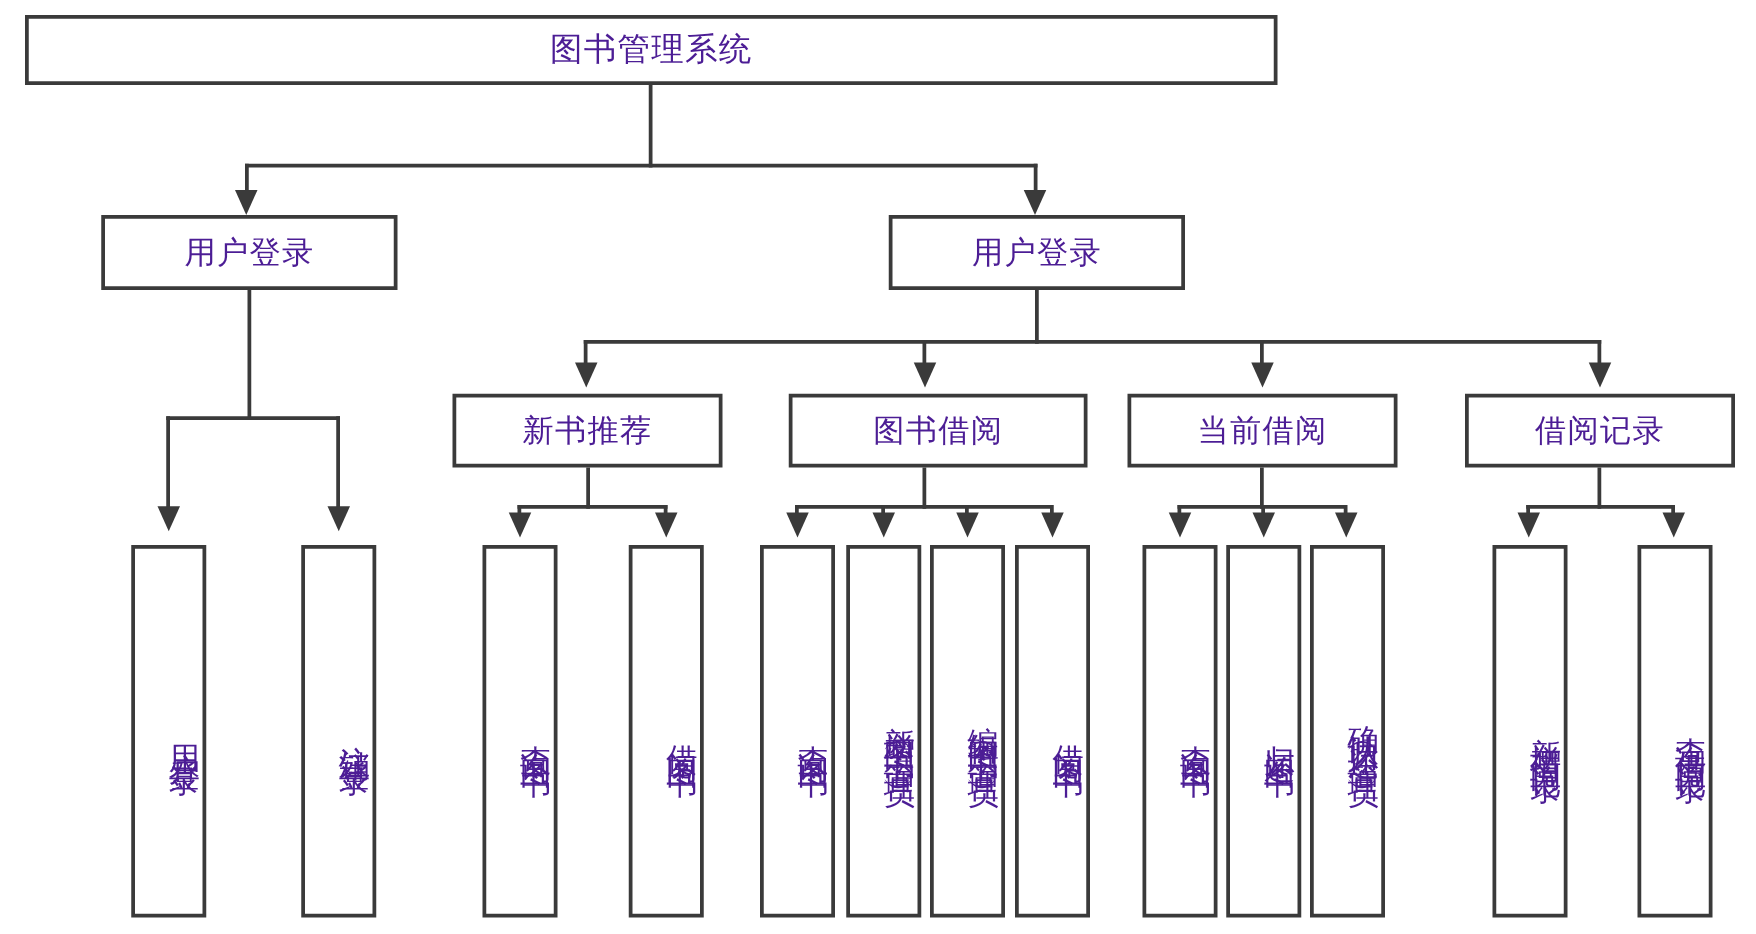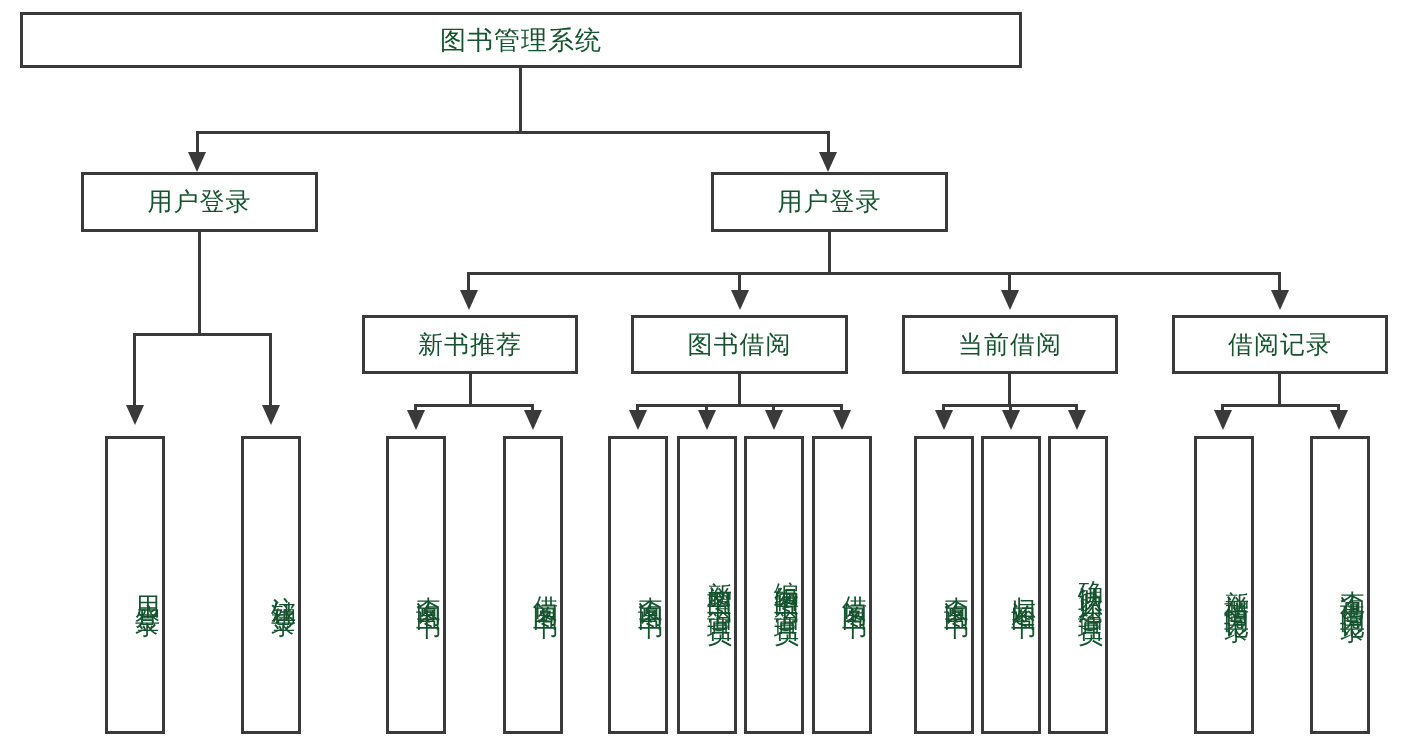--- a/index.html
+++ b/index.html
@@ -20,21 +20,21 @@
   }
   
   .node {
     position: absolute;
     box-sizing: border-box;
     border: 3px solid #3a3a3a;
     background: #ffffff;
     display: flex;
     align-items: center;
     justify-content: center;
-    color: #14532d;
+    color: #4c1d95;
     line-height: 1.18;
   }
   .node.h {            
     font-size: 25px;
     letter-spacing: 1px;
     white-space: nowrap;
   }
   .node.root {
     font-size: 26px;
     border-width: 3px;
@@ -126,21 +126,21 @@
 
   <div class="line vert" style="left:1008px; top:272px; width:3px; height:22px;"></div>
   <div class="arrow" style="left:1001px; top:290px;"></div>
 
   <div class="line vert" style="left:1278px; top:272px; width:3px; height:22px;"></div>
   <div class="arrow" style="left:1271px; top:290px;"></div>
 
   <div class="node h" style="left:362px; top:315px; width:216px; height:59px;text-align:center;">
     <span>新书推荐</span>
   </div>
-  <div class="node h" style="left:631px; top:315px; width:217px; height:59px;">
+  <div class="node h" style="left:631px; top:315px; width:239px; height:59px;">
     <span>图书借阅</span>
   </div>
   <div class="node h" style="left:1172px; top:315px; width:216px; height:59px;">
     <span>借阅记录</span>
   </div>
   <div class="node h" style="left:902px; top:315px; width:216px; height:59px;">
     <span>当前借阅</span>
   </div>
 
   <div class="line vert" style="left:469px; top:374px; width:3px; height:33px;"></div>

